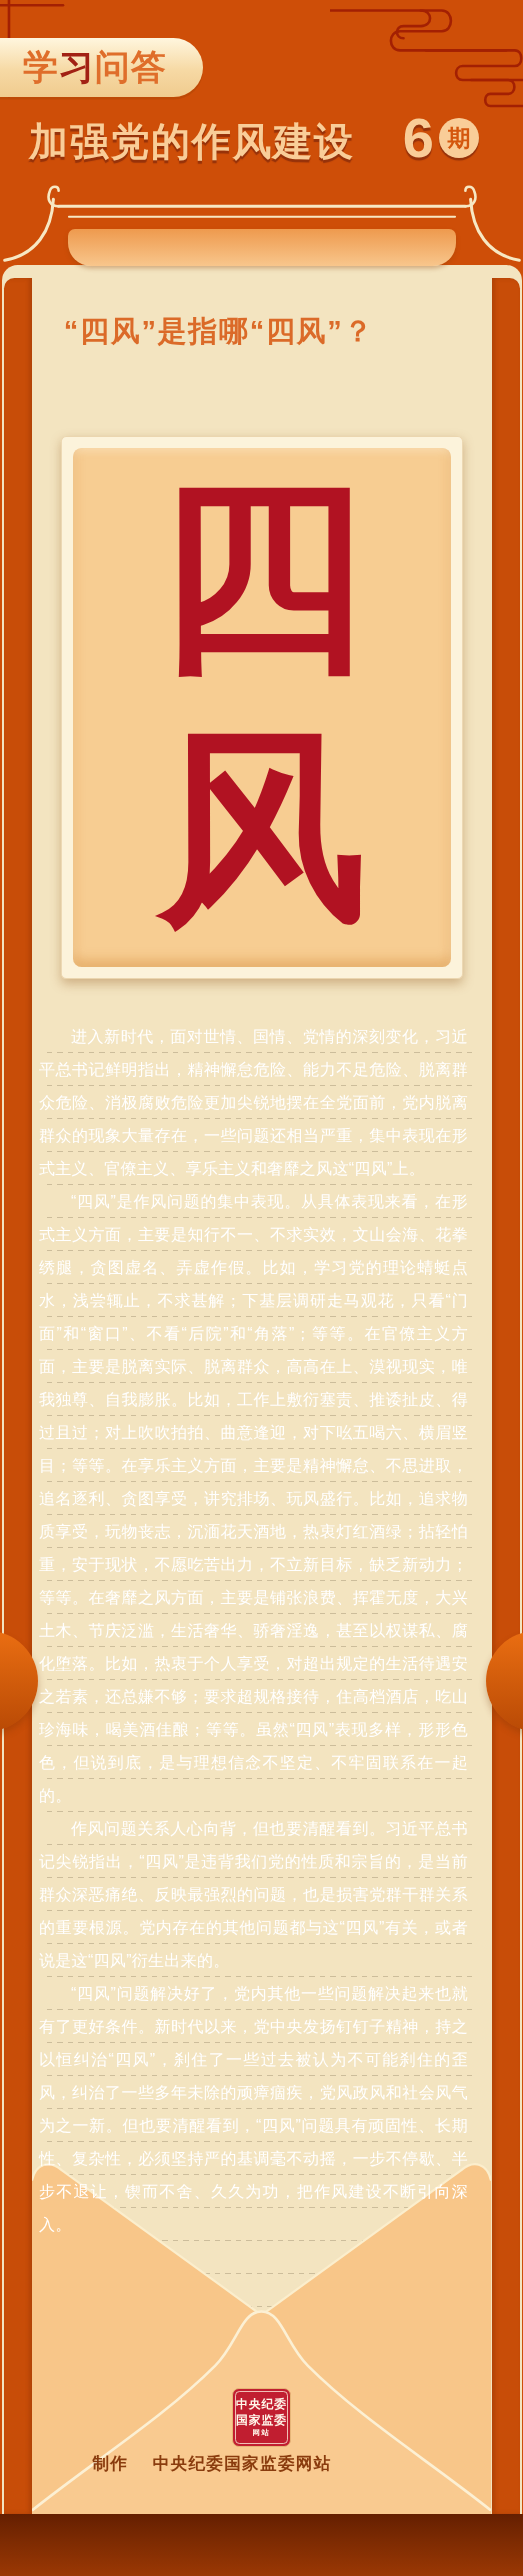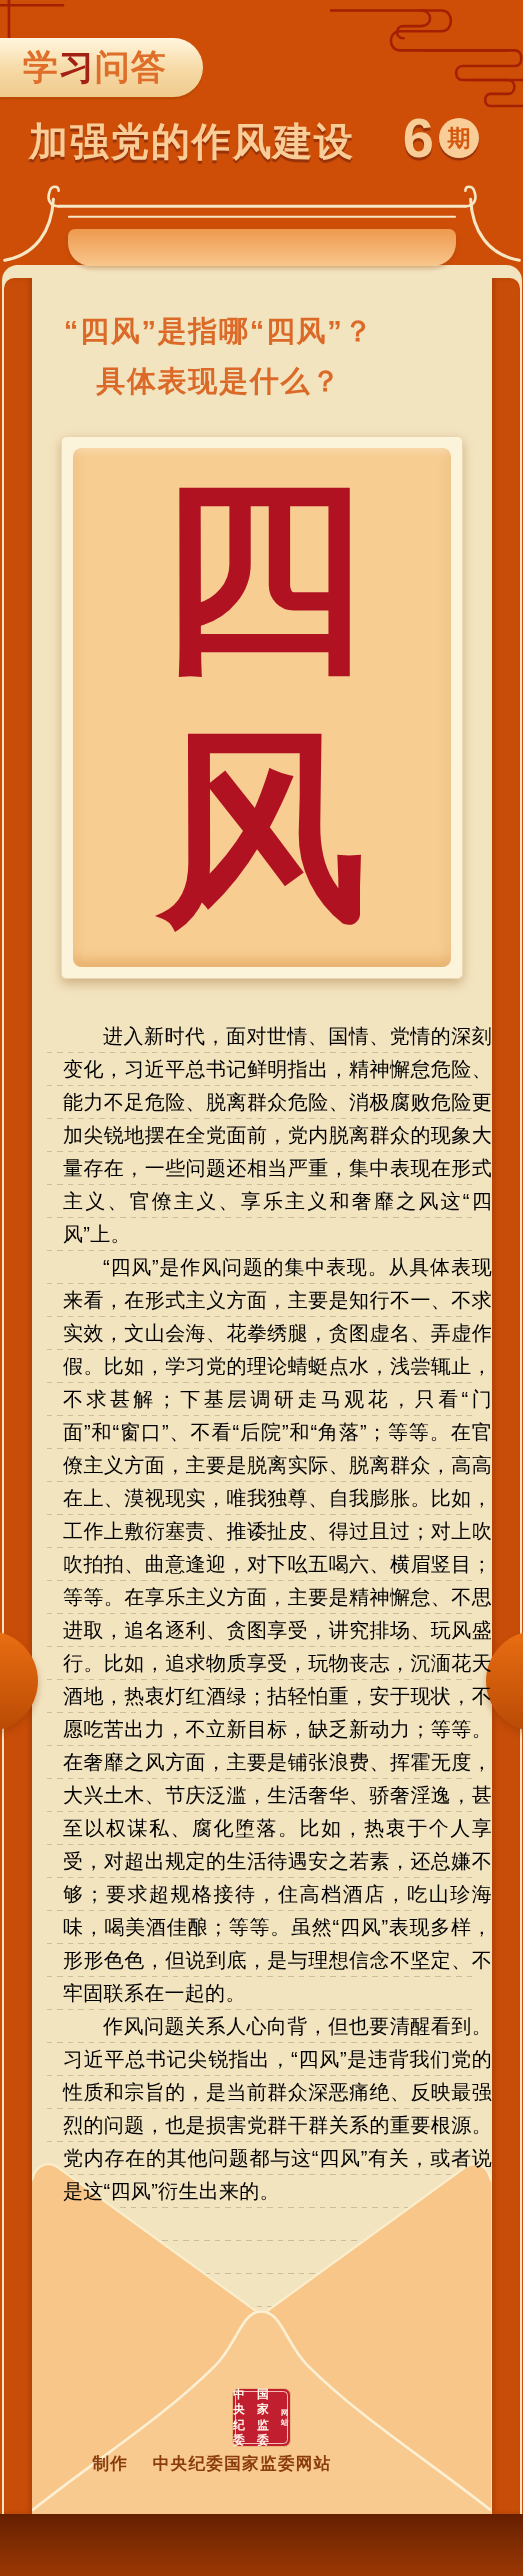--- a/index.html
+++ b/index.html
@@ -93,35 +93,35 @@
 
   
   .ruled{
     position:absolute;left:47px;top:1020px;width:429px;height:1301px;
     background:repeating-linear-gradient(90deg,#C6B795 0 5.2px,transparent 5.2px 10.5px);
     -webkit-mask:repeating-linear-gradient(180deg,transparent 0 32px,#000 32px 33px);
     mask:repeating-linear-gradient(180deg,transparent 0 32px,#000 32px 33px);
     opacity:.85;
   }
   .article{
-    position:absolute;left:63px;top:1020px;width:429px;
-    font-size:20px;line-height:33px;letter-spacing:0.3px;color:#000000;
+    position:absolute;left:39px;top:1020px;width:429px;
+    font-size:16px;line-height:33px;letter-spacing:0.3px;color:#ffffff;
     text-align:justify;z-index:5;
   }
   .article p{margin:0;text-indent:2em;}
 
   
   .env-bottom{position:absolute;left:32px;top:2130px;z-index:4;}
 
   
   .seal{
     position:absolute;left:232px;top:2388px;width:59px;height:59px;
     background:#C11E30;border:1.7px solid #E6B577;border-radius:7px;
     box-sizing:border-box;z-index:6;
-    display:flex;flex-direction:row;align-items:center;justify-content:center;
+    display:flex;flex-direction:column;align-items:center;justify-content:center;
     color:#FFF7EA;font-weight:700;
   }
   .seal-inner{position:absolute;inset:1.7px;border:0.9px solid rgba(255,245,225,.75);border-radius:4.4px;}
   .seal-line{font-size:11.8px;line-height:15.3px;letter-spacing:0.9px;}
   .seal-sub{font-size:7.4px;margin-top:0;letter-spacing:1.7px;}
   .credit{
     position:absolute;left:0;top:2453px;width:424px;text-align:center;
     font-size:16.6px;font-weight:900;color:#8A3C0E;letter-spacing:1.3px;z-index:6;
   }
   .credit .gap{display:inline-block;width:24.4px;}
@@ -176,21 +176,20 @@
   <div class="card"></div>
   <div class="margin-strip left"></div>
   <div class="margin-strip right"></div>
   <div class="flap"></div>
 
   <div class="notch left"></div>
   <div class="notch right"></div>
 
   <div class="q-title">
     <div>“四风”是指哪“四风”？</div>
-    <div>具体表现是什么？</div>
   </div>
 
   <div class="calli-frame">
     <div class="calli-paper">
       <div class="calli-char">四</div>
       <div class="calli-char">风</div>
     </div>
   </div>
 
   <svg class="env-bottom" width="459" height="384" viewBox="0 0 526 440">
@@ -200,20 +199,21 @@
     <path d="M526,58 C522,38 506,34 492,46 L263,212" stroke="#FBEECD" stroke-width="2.5" fill="none"></path>
     <path d="M0,436 C70,380 150,330 210,270 C235,245 240,208 263,208 C286,208 291,245 316,270 C376,330 456,380 526,436 L526,440 L0,440 Z" fill="#F9CA90"></path>
     <path d="M0,436 C70,380 150,330 210,270 C235,245 240,208 263,208 C286,208 291,245 316,270 C376,330 456,380 526,436" stroke="#FCF0D4" stroke-width="3" fill="none"></path>
   </svg>
 
   <div class="ruled"></div>
   <div class="article">
     <p>进入新时代，面对世情、国情、党情的深刻变化，习近平总书记鲜明指出，精神懈怠危险、能力不足危险、脱离群众危险、消极腐败危险更加尖锐地摆在全党面前，党内脱离群众的现象大量存在，一些问题还相当严重，集中表现在形式主义、官僚主义、享乐主义和奢靡之风这“四风”上。</p>
     <p>“四风”是作风问题的集中表现。从具体表现来看，在形式主义方面，主要是知行不一、不求实效，文山会海、花拳绣腿，贪图虚名、弄虚作假。比如，学习党的理论蜻蜓点水，浅尝辄止，不求甚解；下基层调研走马观花，只看“门面”和“窗口”、不看“后院”和“角落”；等等。在官僚主义方面，主要是脱离实际、脱离群众，高高在上、漠视现实，唯我独尊、自我膨胀。比如，工作上敷衍塞责、推诿扯皮、得过且过；对上吹吹拍拍、曲意逢迎，对下吆五喝六、横眉竖目；等等。在享乐主义方面，主要是精神懈怠、不思进取，追名逐利、贪图享受，讲究排场、玩风盛行。比如，追求物质享受，玩物丧志，沉湎花天酒地，热衷灯红酒绿；拈轻怕重，安于现状，不愿吃苦出力，不立新目标，缺乏新动力；等等。在奢靡之风方面，主要是铺张浪费、挥霍无度，大兴土木、节庆泛滥，生活奢华、骄奢淫逸，甚至以权谋私、腐化堕落。比如，热衷于个人享受，对超出规定的生活待遇安之若素，还总嫌不够；要求超规格接待，住高档酒店，吃山珍海味，喝美酒佳酿；等等。虽然“四风”表现多样，形形色色，但说到底，是与理想信念不坚定、不牢固联系在一起的。</p>
     <p>作风问题关系人心向背，但也要清醒看到。习近平总书记尖锐指出，“四风”是违背我们党的性质和宗旨的，是当前群众深恶痛绝、反映最强烈的问题，也是损害党群干群关系的重要根源。党内存在的其他问题都与这“四风”有关，或者说是这“四风”衍生出来的。</p>
+    <p>“四风”问题解决好了，党内其他一些问题解决起来也就有了更好条件。新时代以来，党中央发扬钉钉子精神，持之以恒纠治“四风”，刹住了一些过去被认为不可能刹住的歪风，纠治了一些多年未除的顽瘴痼疾，党风政风和社会风气为之一新。但也要清醒看到，“四风”问题具有顽固性、长期性、复杂性，必须坚持严的基调毫不动摇，一步不停歇、半步不退让，锲而不舍、久久为功，把作风建设不断引向深入。</p>
   </div>
 
   <div class="seal">
     <div class="seal-inner"></div>
     <div class="seal-line">中央纪委</div>
     <div class="seal-line">国家监委</div>
     <div class="seal-sub">网站</div>
   </div>
 
   <div class="credit">

